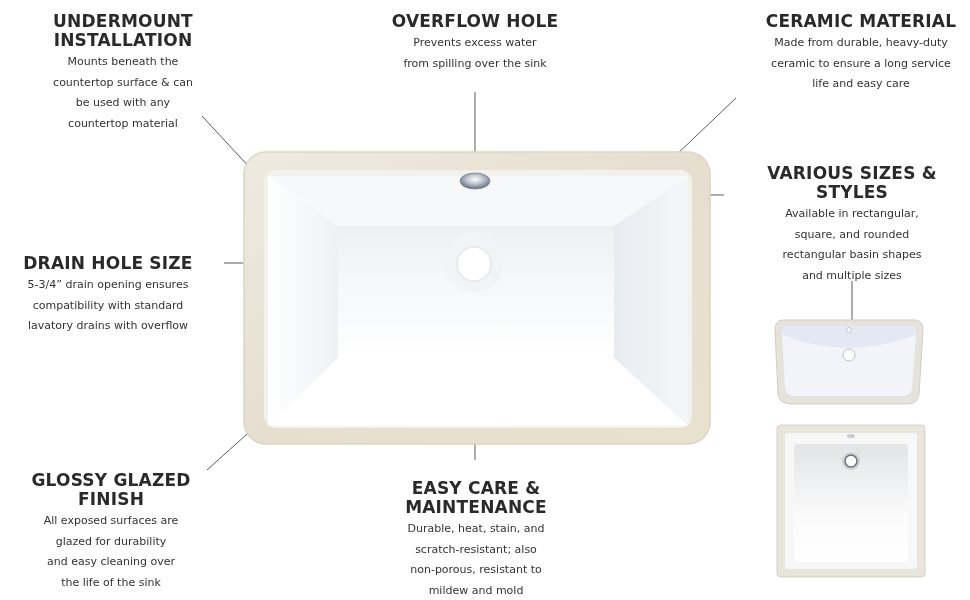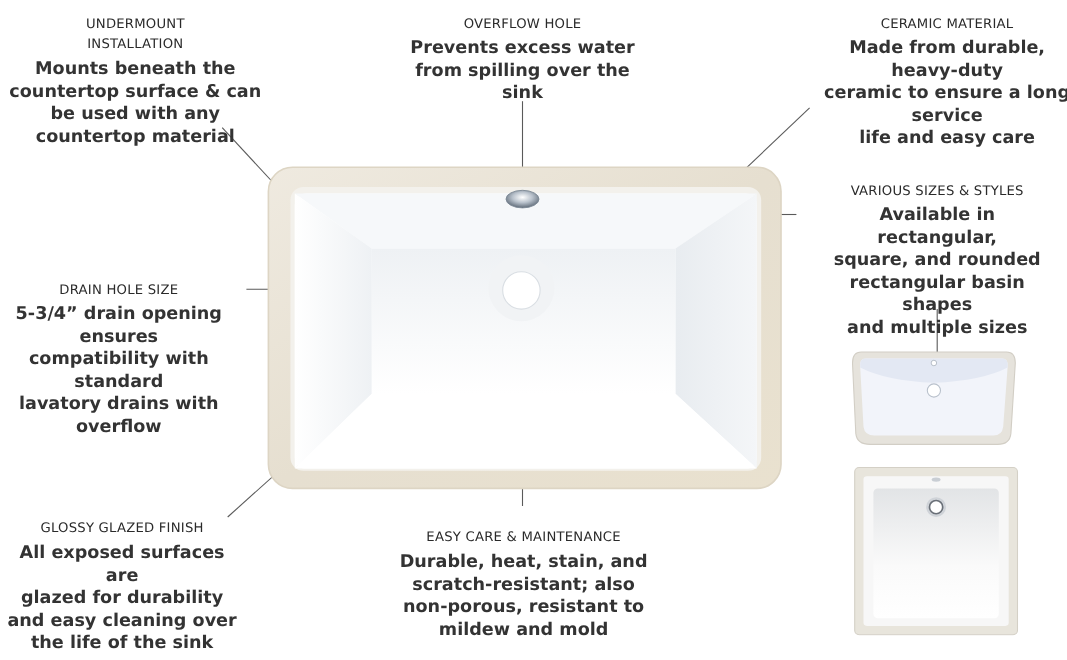--- a/index.html
+++ b/index.html
@@ -1,22 +1,22 @@
 <!DOCTYPE html>
 <html><head>
   <meta charset="utf-8">
   <style>
     html, body { margin: 0; padding: 0; background: #ffffff; }
     body { width: 970px; height: 600px; position: relative; overflow: hidden;
            font-family: "DejaVu Sans", sans-serif; color: #2b2b2b; }
     .callout { position: absolute; text-align: center; }
-    .callout h2 { margin: 0; font-size: 12px; font-weight: normal; letter-spacing: 0.2px;
+    .callout h2 { margin: 0; font-size: 17px; font-weight: bold; letter-spacing: 0.2px;
                   color: #2a2a2a; line-height: 19px; }
-    .callout p { margin: 2px 0 0; font-size: 16px; line-height: 20.5px; color: #333;
-                 font-family: "DejaVu Sans", sans-serif; font-weight: bold; }
+    .callout p { margin: 2px 0 0; font-size: 11px; line-height: 20.5px; color: #333;
+                 font-family: "DejaVu Sans", sans-serif; font-weight: normal; }
     .line-layer { position: absolute; left: 0; top: 0; width: 970px; height: 600px; pointer-events: none; }
     .sink-main { position: absolute; left: 242px; top: 148px; width: 470px; height: 298px; }
     .sink-small1 { position: absolute; left: 773px; top: 318px; width: 152px; height: 88px; }
     .sink-small2 { position: absolute; left: 776px; top: 424px; width: 150px; height: 154px; }
   </style>
 </head>
 <body>
 
 <svg class="line-layer" viewBox="0 0 970 600">
   <g stroke="#5a5a5a" stroke-width="1" fill="none">

